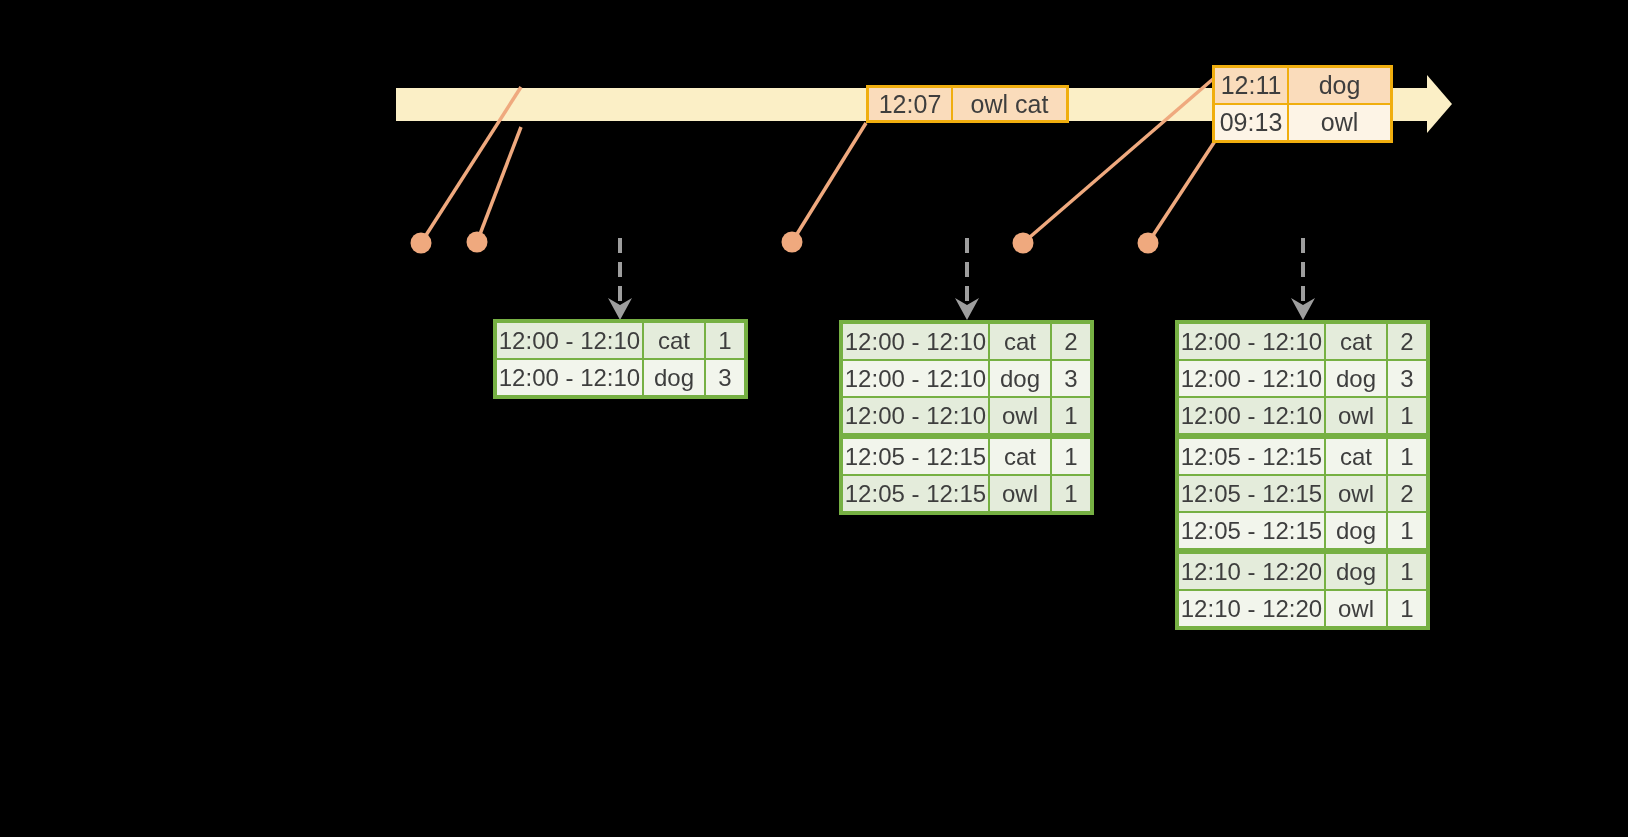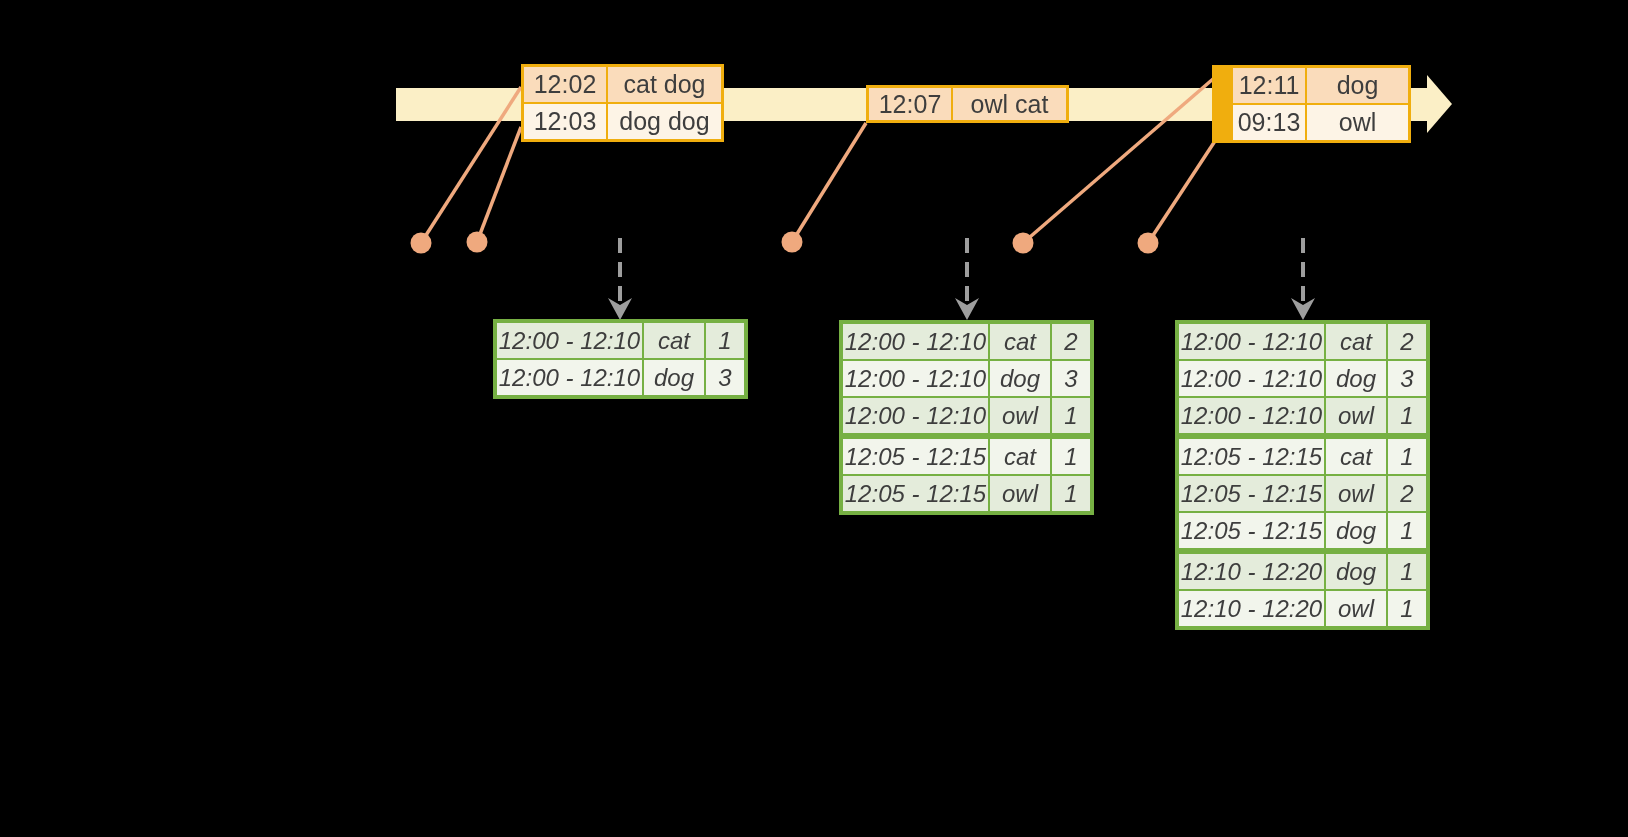--- a/index.html
+++ b/index.html
@@ -16,38 +16,37 @@
   
   .otable{
     position:absolute;
     display:grid;
     gap:2px;
     background:#f0ae0e;
     border:3px solid #f0ae0e;
     font-size:25px;
   }
   .otable{grid-template-columns:82px 113px;}
-  .otable.narrow{grid-template-columns:72px 101px;padding-left:18px;}
+  .otable.narrow{grid-template-columns:72px 101px;}
   .ocell{
     height:35px;
     display:flex;align-items:center;justify-content:center;
     background:#fdf4e6;
   }
   .otable.single .ocell{height:32px;}
   .ocell.peach{background:#fadcbb;}
   .ocell.cream{background:#fdf4e6;}
 
   
   .gtable{
     position:absolute;
     background:#76b043;
     border:4px solid #76b043;
     width:247px;
     font-size:24px;
-    font-style:italic;
   }
   .grow{
     display:grid;
     grid-template-columns:145px 60px 38px;
     gap:2px;
     margin-top:2px;
   }
   .grow:first-child{margin-top:0;}
   .grow.group-start{margin-top:6px;}
   .gcell{
@@ -92,26 +91,20 @@
     <g>
       <line x1="967" y1="238" x2="967" y2="301" stroke="#9e9e9e" stroke-width="4" stroke-dasharray="15 9"></line>
       <polygon points="955,298 967,305 979,298 967,320" fill="#9e9e9e"></polygon>
     </g>
     <g>
       <line x1="1303" y1="238" x2="1303" y2="301" stroke="#9e9e9e" stroke-width="4" stroke-dasharray="15 9"></line>
       <polygon points="1291,298 1303,305 1315,298 1303,320" fill="#9e9e9e"></polygon>
     </g>
   </svg>
 
-  <div class="otable" style="left:521px;top:64px">
-    <div class="ocell peach">12:02</div>
-    <div class="ocell peach">cat dog</div>
-    <div class="ocell cream">12:03</div>
-    <div class="ocell cream">dog dog</div>
-  </div>
 
   <div class="otable single" style="left:866px;top:85px">
     <div class="ocell peach">12:07</div>
     <div class="ocell peach">owl cat</div>
   </div>
 
   <div class="otable narrow" style="left:1212px;top:65px">
     <div class="ocell peach">12:11</div>
     <div class="ocell peach">dog</div>
     <div class="ocell cream">09:13</div>

